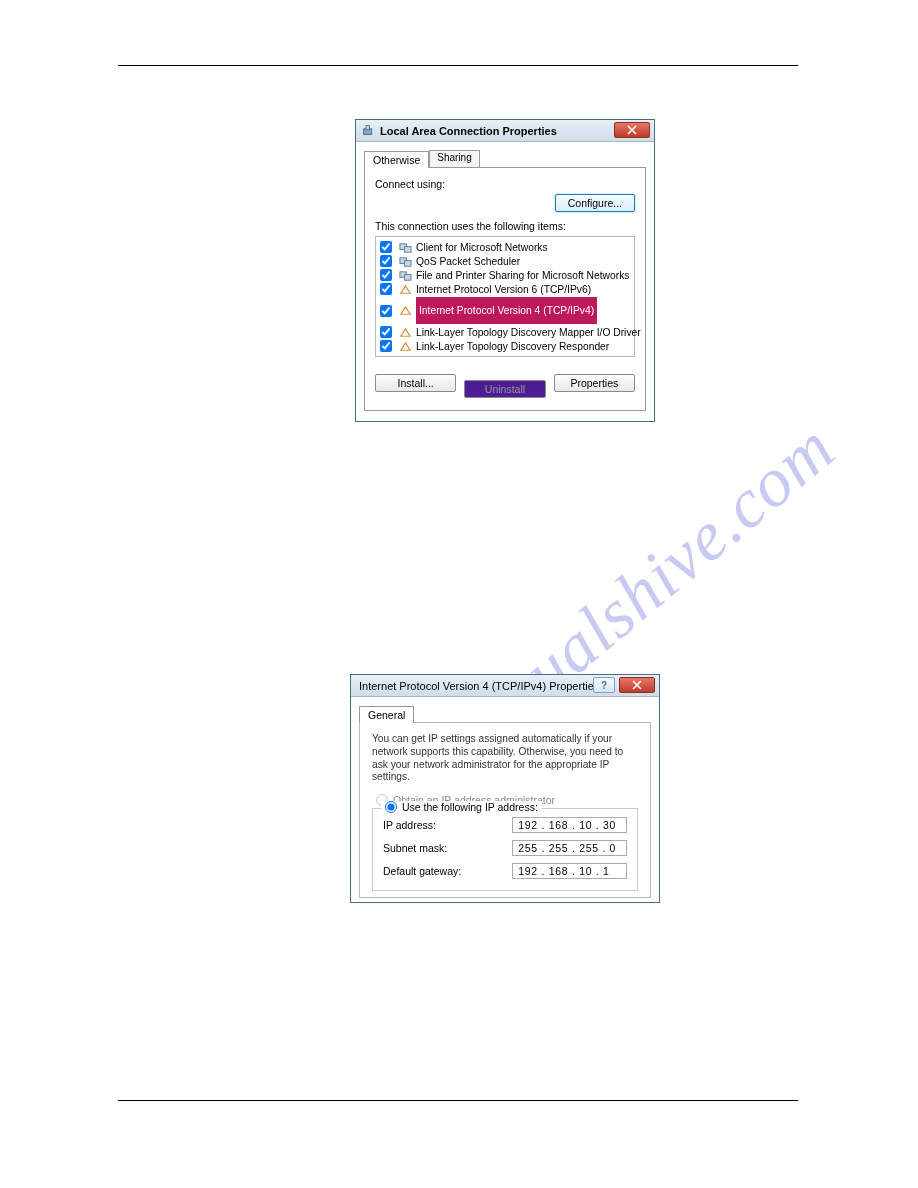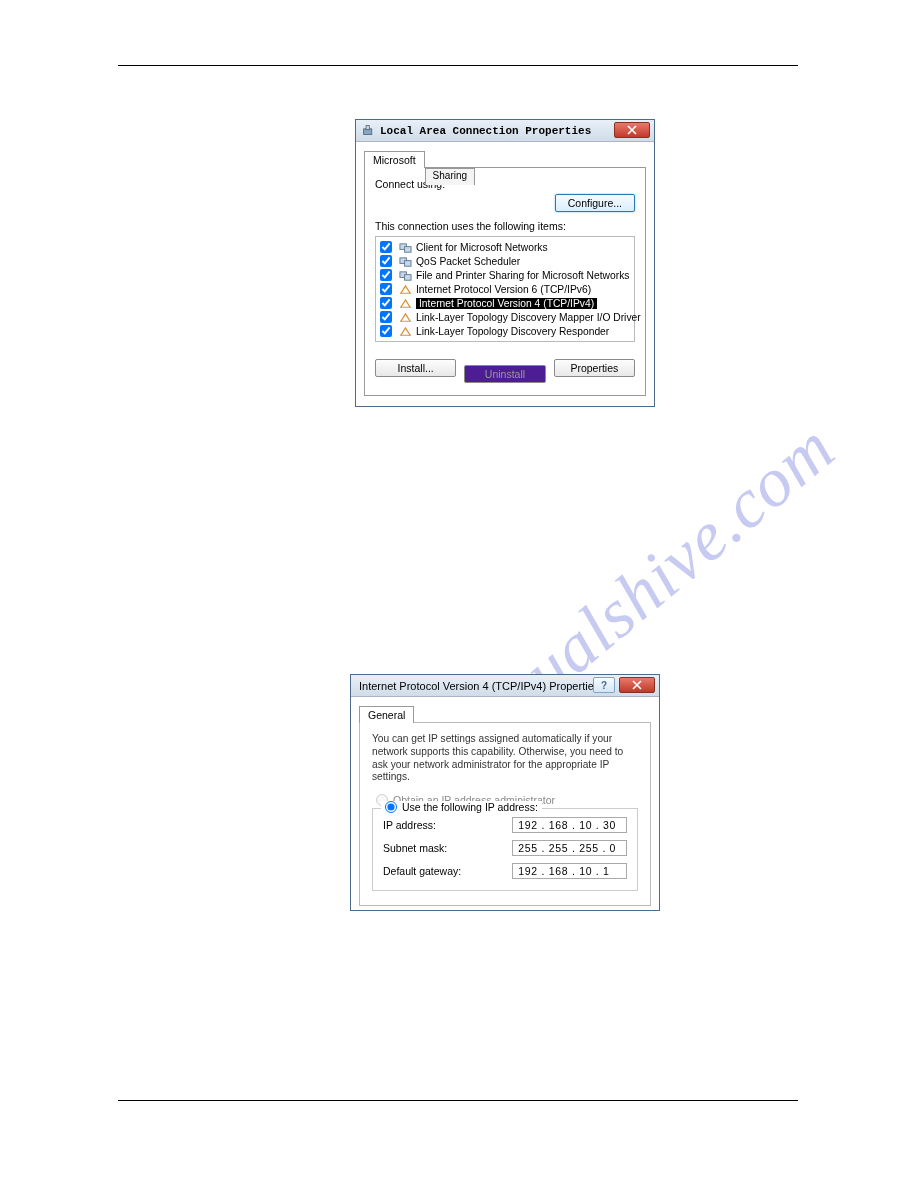--- a/index.html
+++ b/index.html
@@ -43,21 +43,20 @@
     font-size: 10.5px;
   }
   .titlebar1 {
     height: 22px;
     background: linear-gradient(#e8f0f8, #d0dce8);
     border-bottom: 1px solid #a9b6c4;
     display: flex;
     align-items: center;
     position: relative;
     padding-left: 6px;
-    font-family: Liberation Mono, monospace;
   }
   .titlebar1 .titlebar-icon {
     width: 13px; height: 13px;
     margin-right: 5px;
     display: inline-block;
   }
   .titlebar1 .title-text {
     font-weight: bold;
     color: #000;
     font-size: 11px;
@@ -90,21 +89,21 @@
     padding: 2px 8px;
     border: 1px solid #999;
     border-bottom: none;
     background: #fff;
     font-size: 10.5px;
     position: relative;
     top: 1px;
   }
   .tab.inactive {
     background: #f4f4f4;
-    top: 18px;
+    top: 0;
     font-size: 10px;
     padding: 1px 7px;
   }
   .tab-panel {
     border: 1px solid #999;
     padding: 10px 10px 12px 10px;
     background: #fff;
   }
   .label-small {
     font-size: 10.5px;
@@ -162,23 +161,23 @@
   .item-row input[type=checkbox] {
     margin: 0 3px 0 0;
     width: 12px; height: 12px;
   }
   .item-icon {
     width: 13px; height: 11px;
     flex-shrink: 0;
   }
   .item-label { white-space: nowrap; }
   .item-row.selected .item-label {
-    background: #000000;
+    background: #be185d;
     color: #fff;
-    padding: 0 3px;
+    padding: 8px 3px;
   }
   .btn-row {
     display: flex;
     gap: 8px;
     justify-content: space-between;
     align-items: center;
   }
   .btn-row .win-btn { flex: 1; }
 
   
@@ -215,21 +214,21 @@
     color: #4a6b8a;
     font-weight: bold;
     font-size: 10px;
   }
   .dialog2-body {
     padding: 8px 8px 4px 8px;
     background: #fff;
   }
   .tab-panel2 {
     border: 1px solid #bbb;
-    padding: 10px 12px 14px 12px;
+    padding: 10px 12px 6px 12px;
     background: #fff;
   }
   .desc-text {
     font-size: 10.2px;
     color: #333;
     margin-bottom: 10px;
     line-height: 1.25;
   }
   .radio-row {
     display: flex;
@@ -316,21 +315,21 @@
       </span>
       <span class="title-text">Local Area Connection Properties</span>
       <div class="close-btn">
         <svg width="10" height="10" viewBox="0 0 10 10">
             <path d="M1 1 L9 9 M9 1 L1 9" stroke="#fff" stroke-width="1.6"></path>
           </svg>
       </div>
     </div>
     <div class="dialog1-body">
       <div class="tabs">
-        <div class="tab">Microsoft</div>
+        <div class="tab">Otherwise</div>
         <div class="tab inactive">Sharing</div>
       </div>
       <div class="tab-panel">
         <div class="label-small">Connect using:</div>
         <div class="cfg-row">
           <div class="win-btn highlight">Configure...</div>
         </div>
         <div class="label-small">This connection uses the following items:</div>
         <div class="items-box">
 

